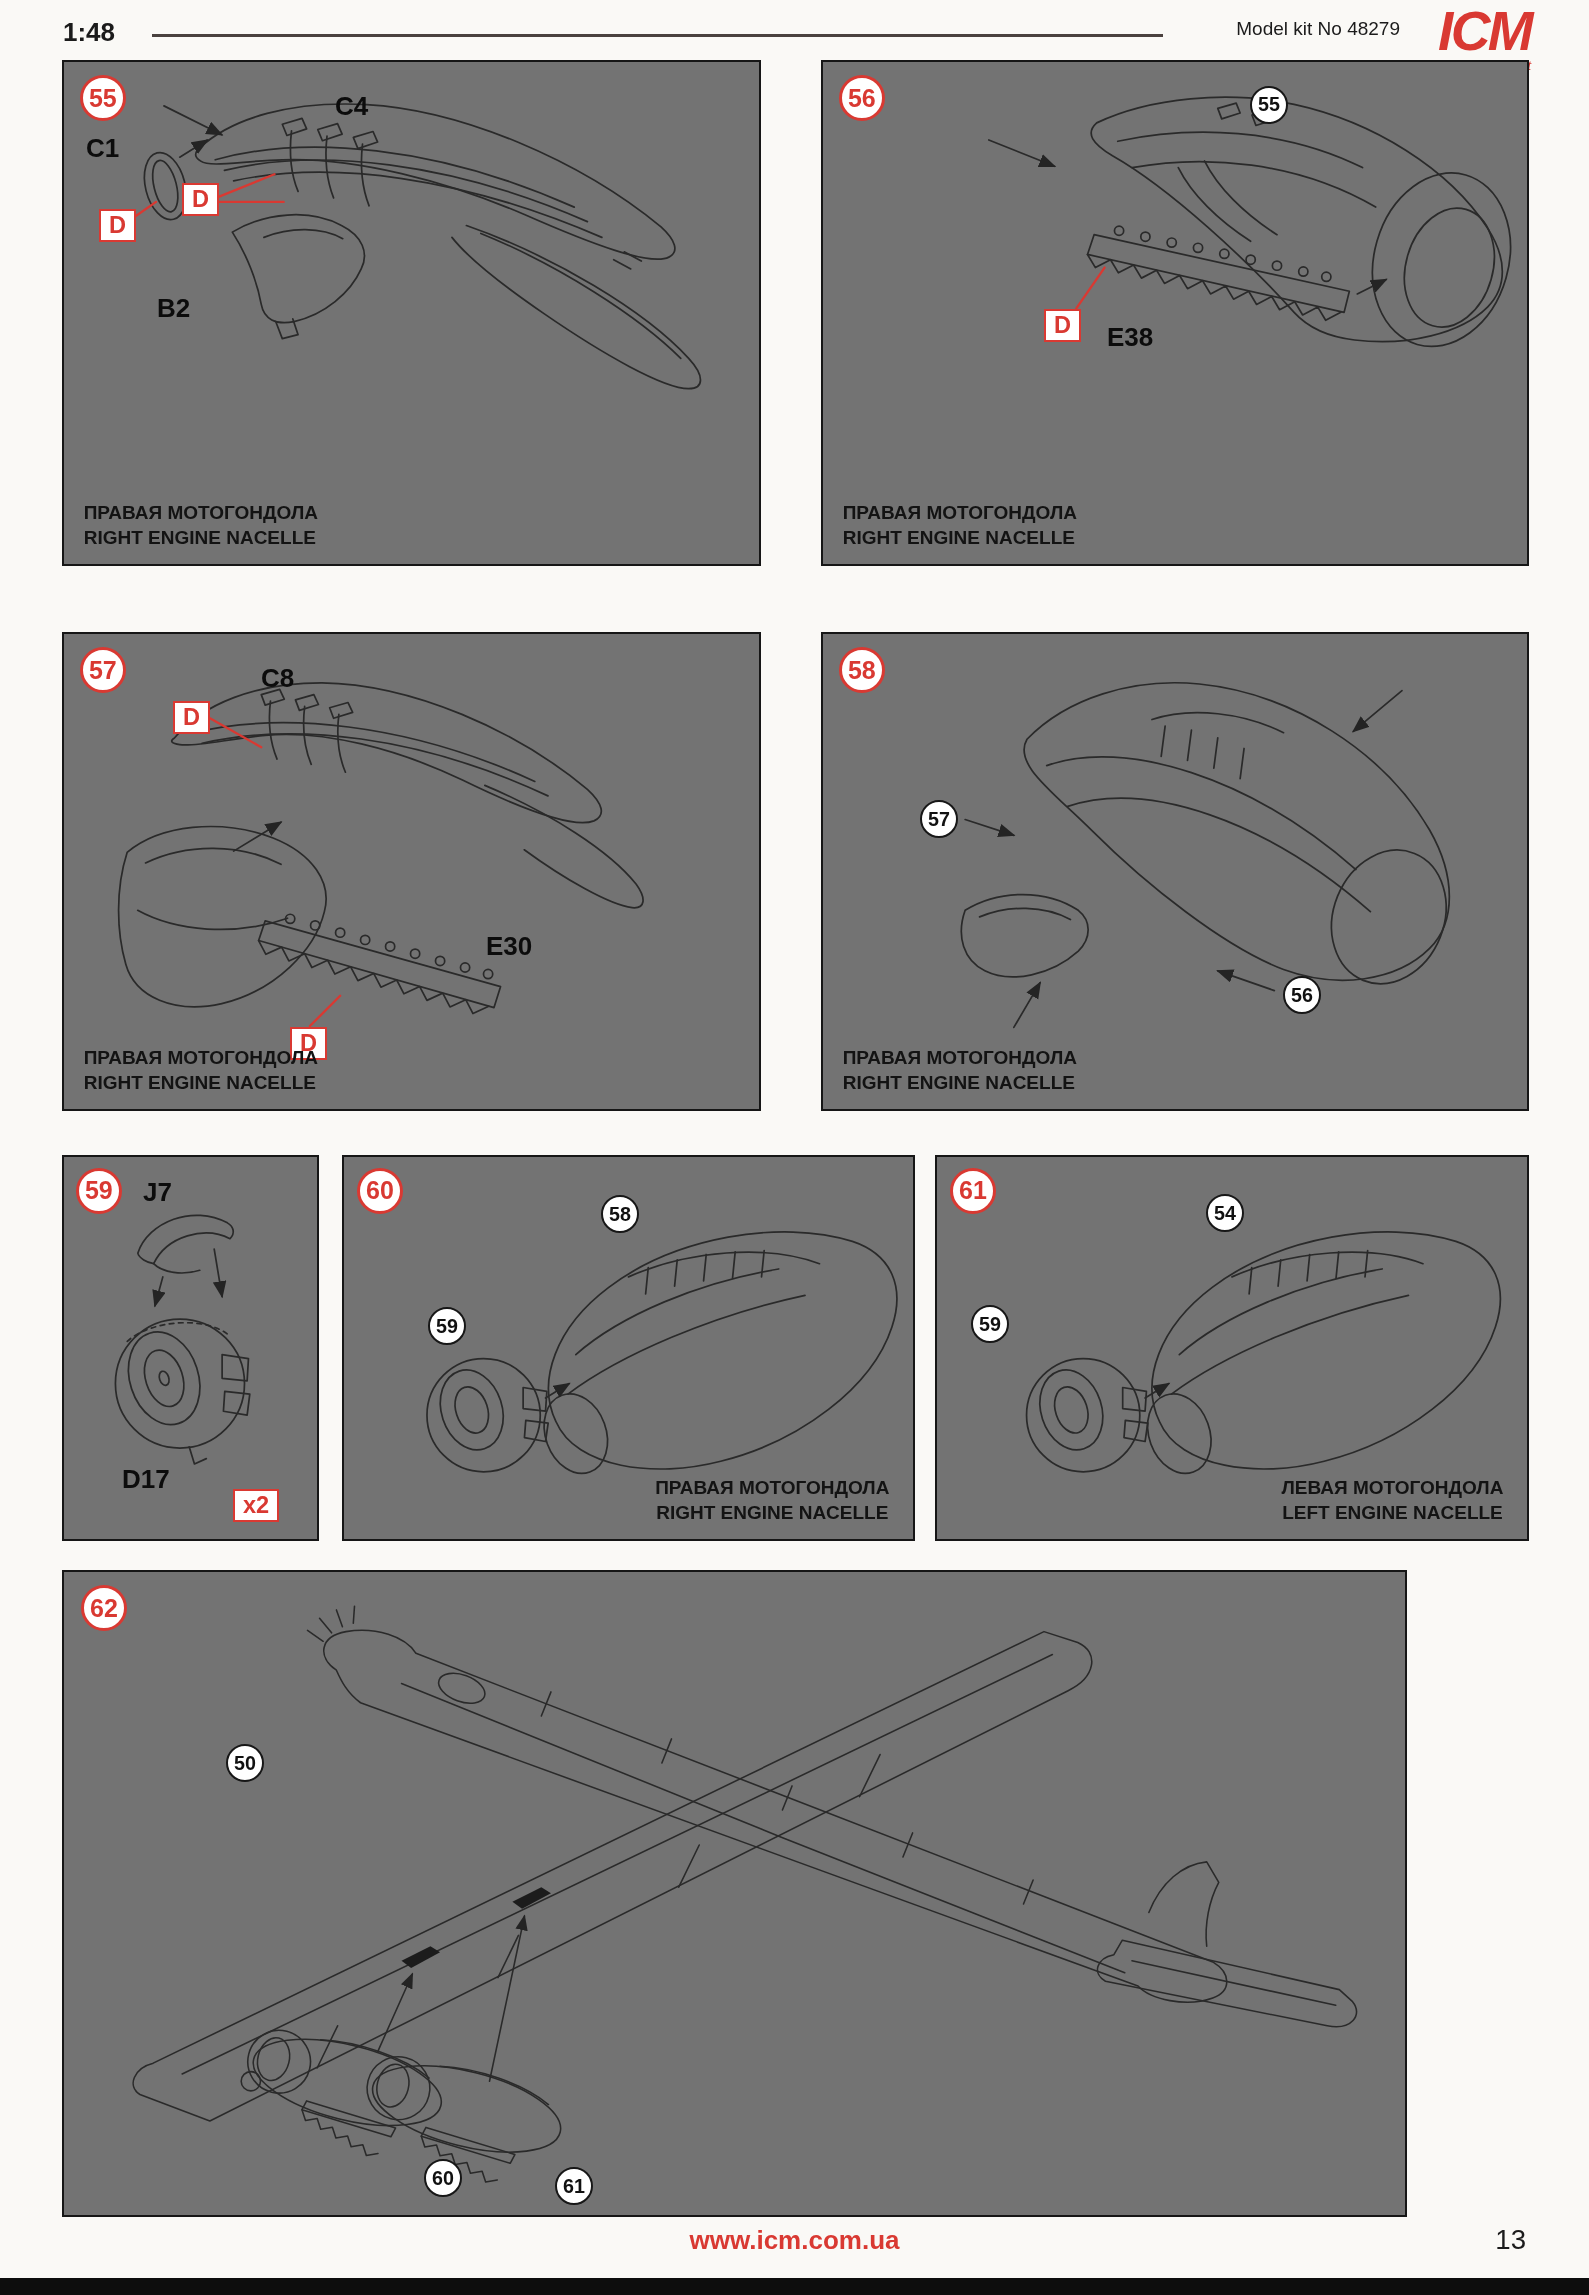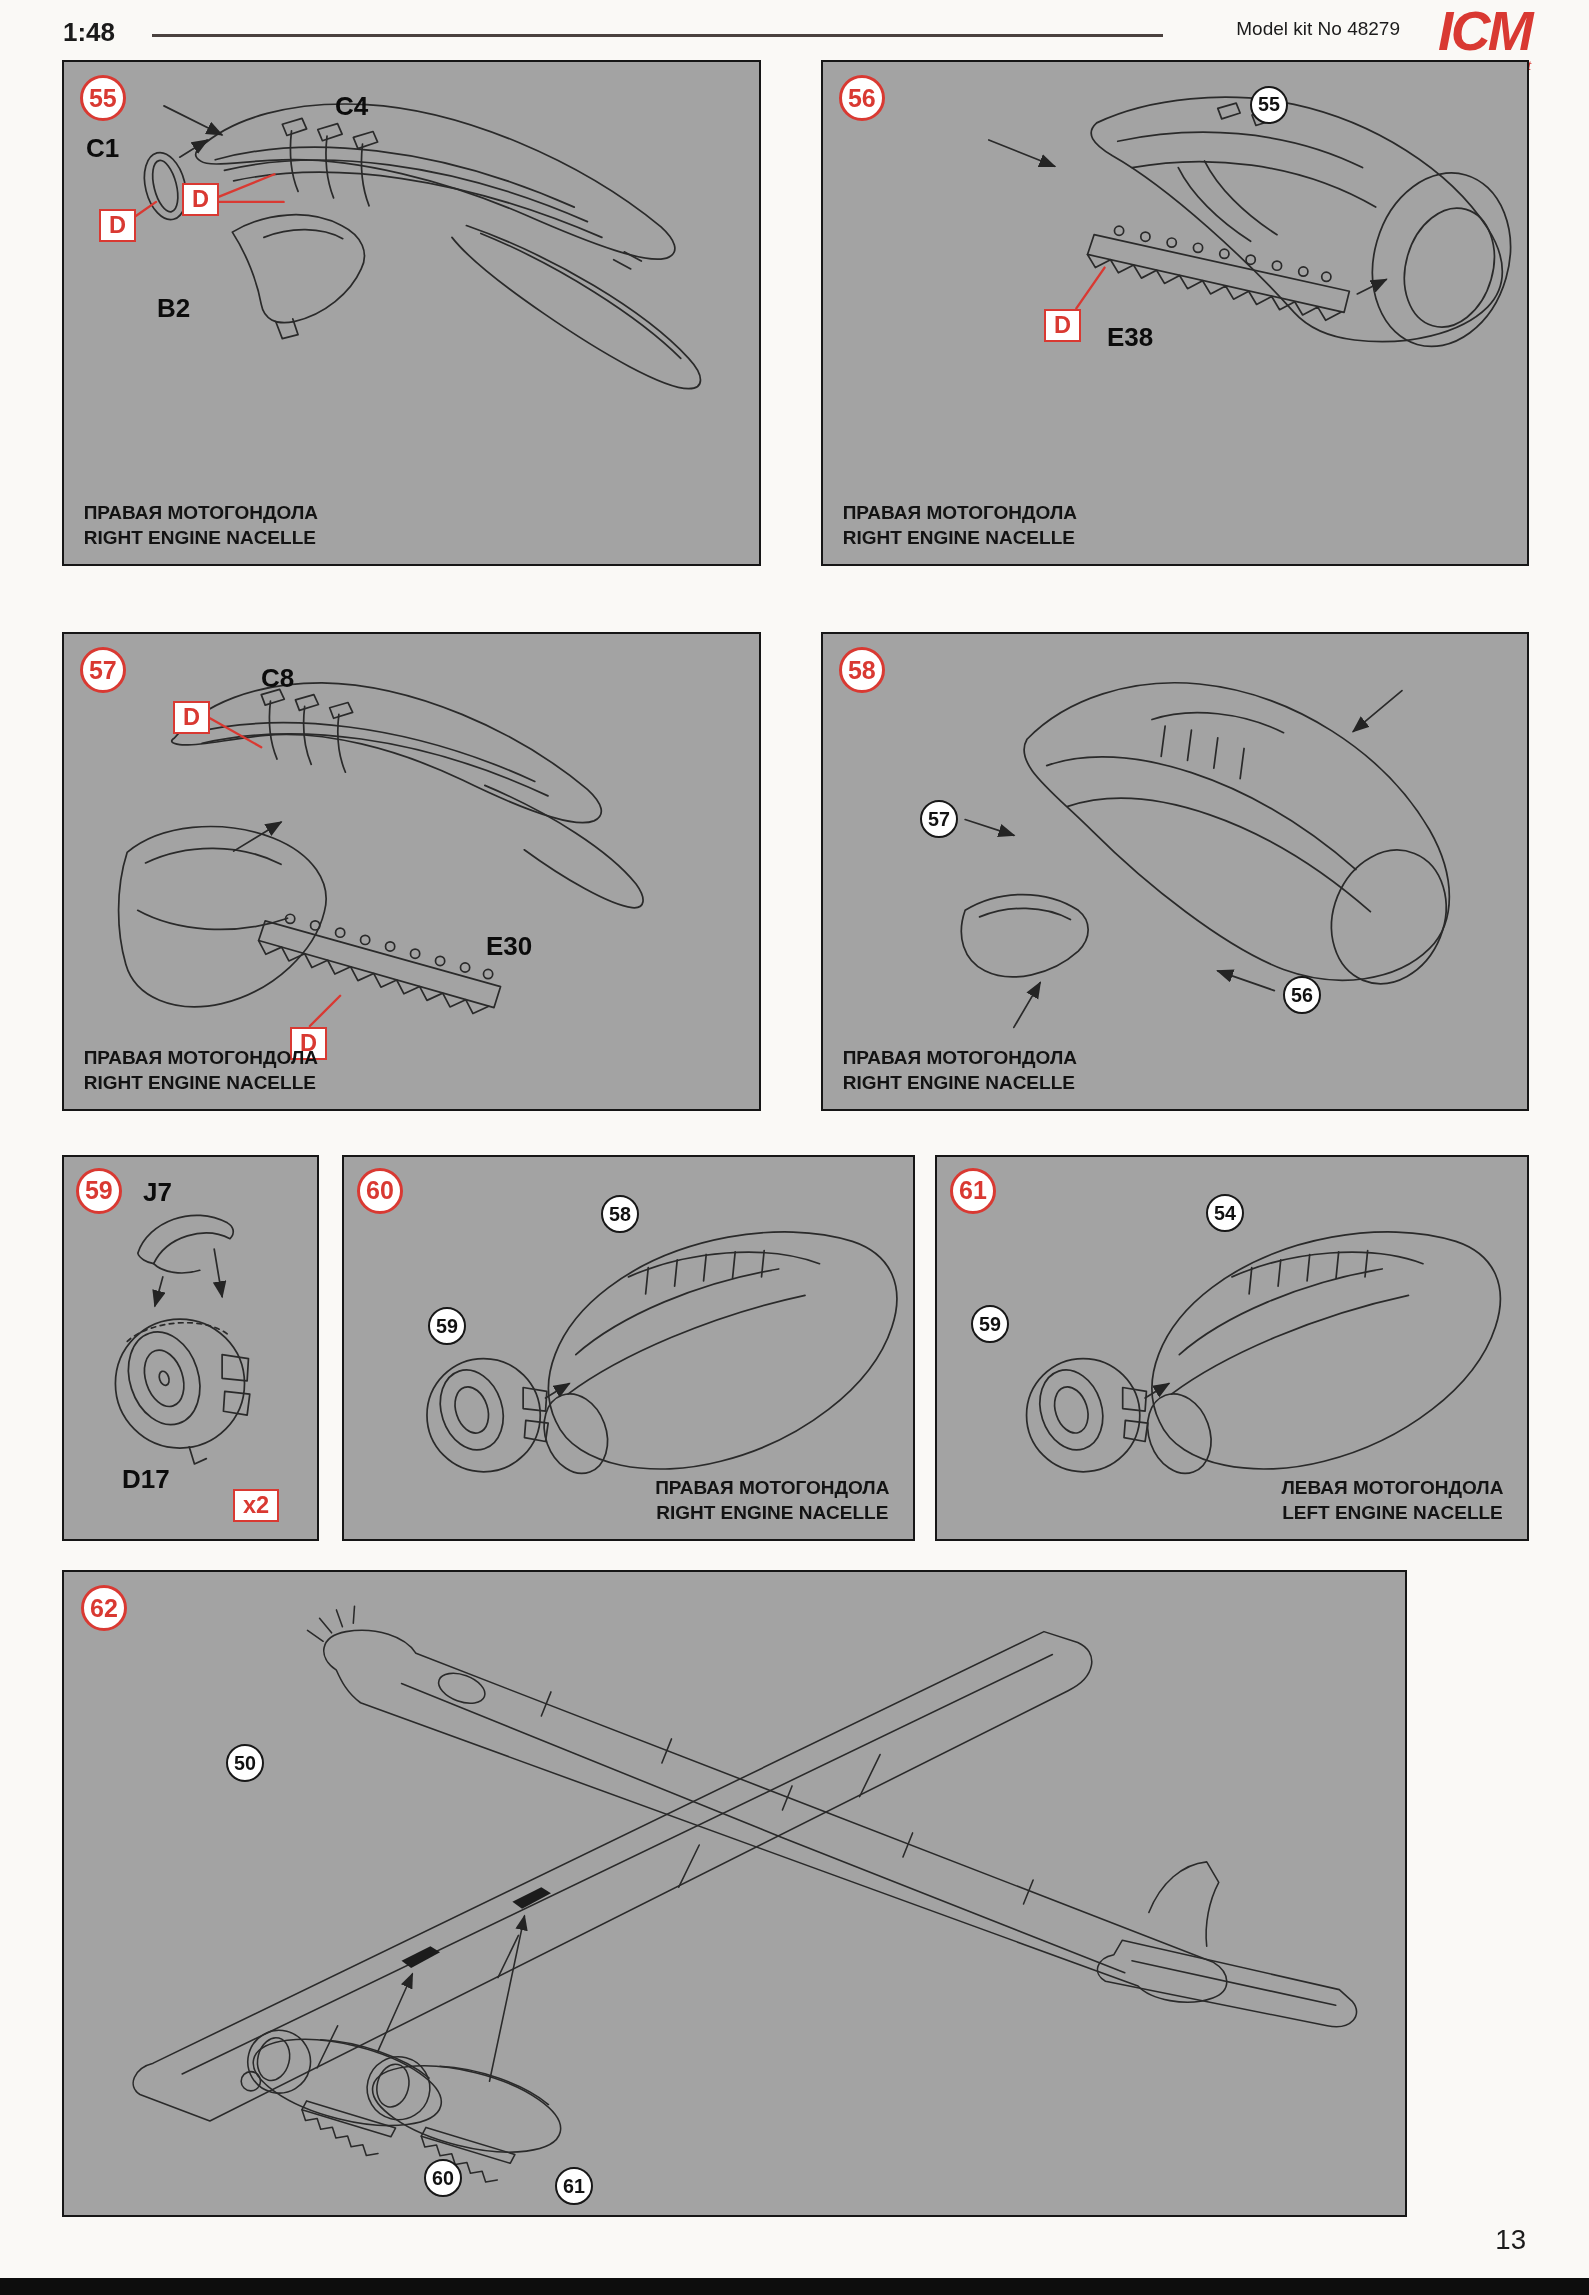--- a/index.html
+++ b/index.html
@@ -10,21 +10,21 @@
 
   
   .scale-label{position:absolute;left:63px;top:17px;font-size:26px;font-weight:bold;}
   .h-rule{position:absolute;left:152px;top:34px;width:1011px;height:2.6px;background:#4a423f;}
   .kit-number{position:absolute;top:18.4px;right:189px;font-size:19px;}
   .logo{position:absolute;top:6.6px;right:58px;text-align:right;line-height:0.9;}
   .logo .mark{font-size:55px;font-weight:bold;font-style:italic;color:var(--red);letter-spacing:-2.6px;}
   .logo .tag{display:block;font-size:13px;font-style:italic;color:var(--red);margin-top:3.9px;}
 
   
-  .panel{position:absolute;border:2.6px solid #161616;background:#a3a3a3;}
+  .panel{position:absolute;border:2.6px solid #161616;background:#737373;}
   svg.art{position:absolute;inset:0;width:100%;height:100%;}
   svg.art path,svg.art line,svg.art ellipse,svg.art circle,svg.art polyline{fill:none;stroke:#2a2a2a;stroke-width:2.6;stroke-linecap:round;stroke-linejoin:round;}
   svg.art .red{stroke:var(--red);stroke-width:3.6;}
   svg.art .dash{stroke-dasharray:7 7;}
 
   .badge{position:absolute;width:46px;height:46px;border:3.3px solid var(--red);border-radius:50%;display:flex;align-items:center;justify-content:center;color:var(--red);font-size:25px;font-weight:bold;background:#fff;}
   .ref{position:absolute;width:38px;height:38px;border:2.6px solid #171717;border-radius:50%;display:flex;align-items:center;justify-content:center;color:#111;font-size:19.7px;font-weight:bold;background:#fff;}
   .part{position:absolute;font-size:26px;font-weight:bold;color:#0c0c0c;}
   .dbox{position:absolute;border:2.6px solid var(--red);color:var(--red);font-size:23.6px;font-weight:bold;padding:0 7.9px;background:#fff;line-height:1.25;}
   .caption{position:absolute;left:19.7px;bottom:13px;font-weight:bold;font-size:19px;line-height:1.35;color:#131313;}
@@ -390,17 +390,18 @@
         <path d="M-58,46 L96,54 L92,70 L-62,62 Z"></path>
         <path d="M-62,62 l10,16 18,-8 10,16 18,-8 10,16 18,-8 10,16 18,-8 10,16 18,-8"></path>
       </g>
     </svg>
     <div class="badge" style="left:17px;top:13px;">62</div>
     <div class="ref" style="left:162px;top:172px;">50</div>
     <div class="ref" style="left:360px;top:587px;">60</div>
     <div class="ref" style="left:491px;top:595px;">61</div>
   </section>
 
+  <div class="footer-url">www.icm.com.ua</div>
   <div class="page-number">13</div>
   <div class="bottom-bar"></div>
 
 </div>
 
 
 </body></html>

